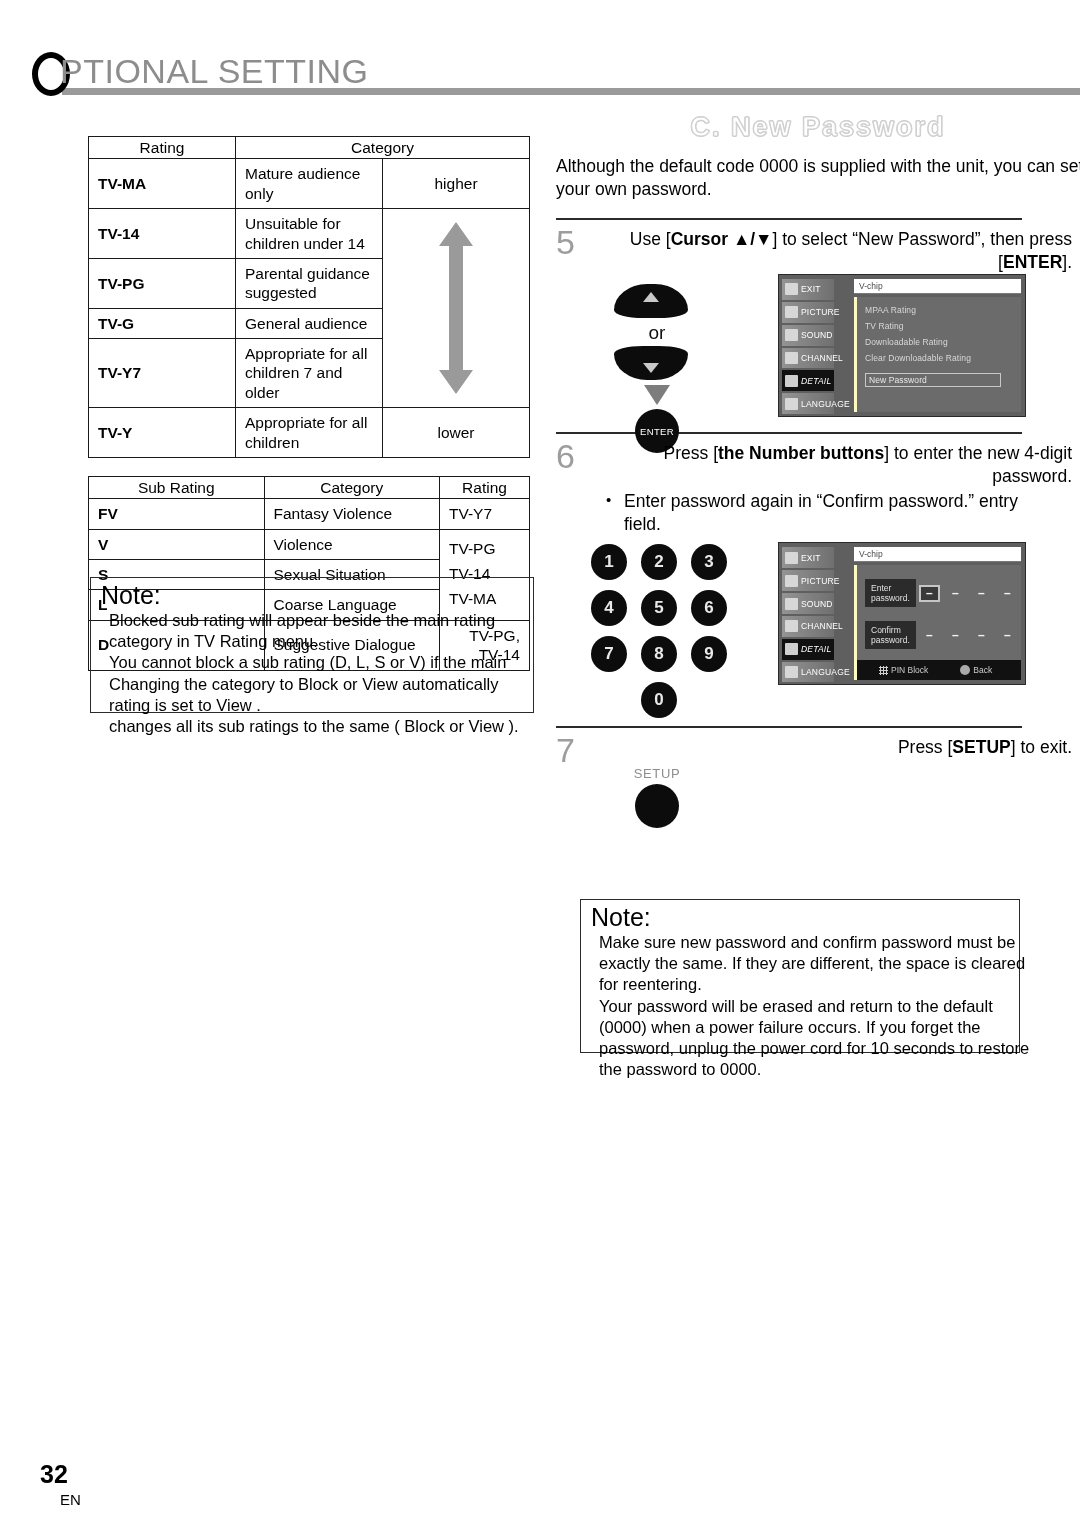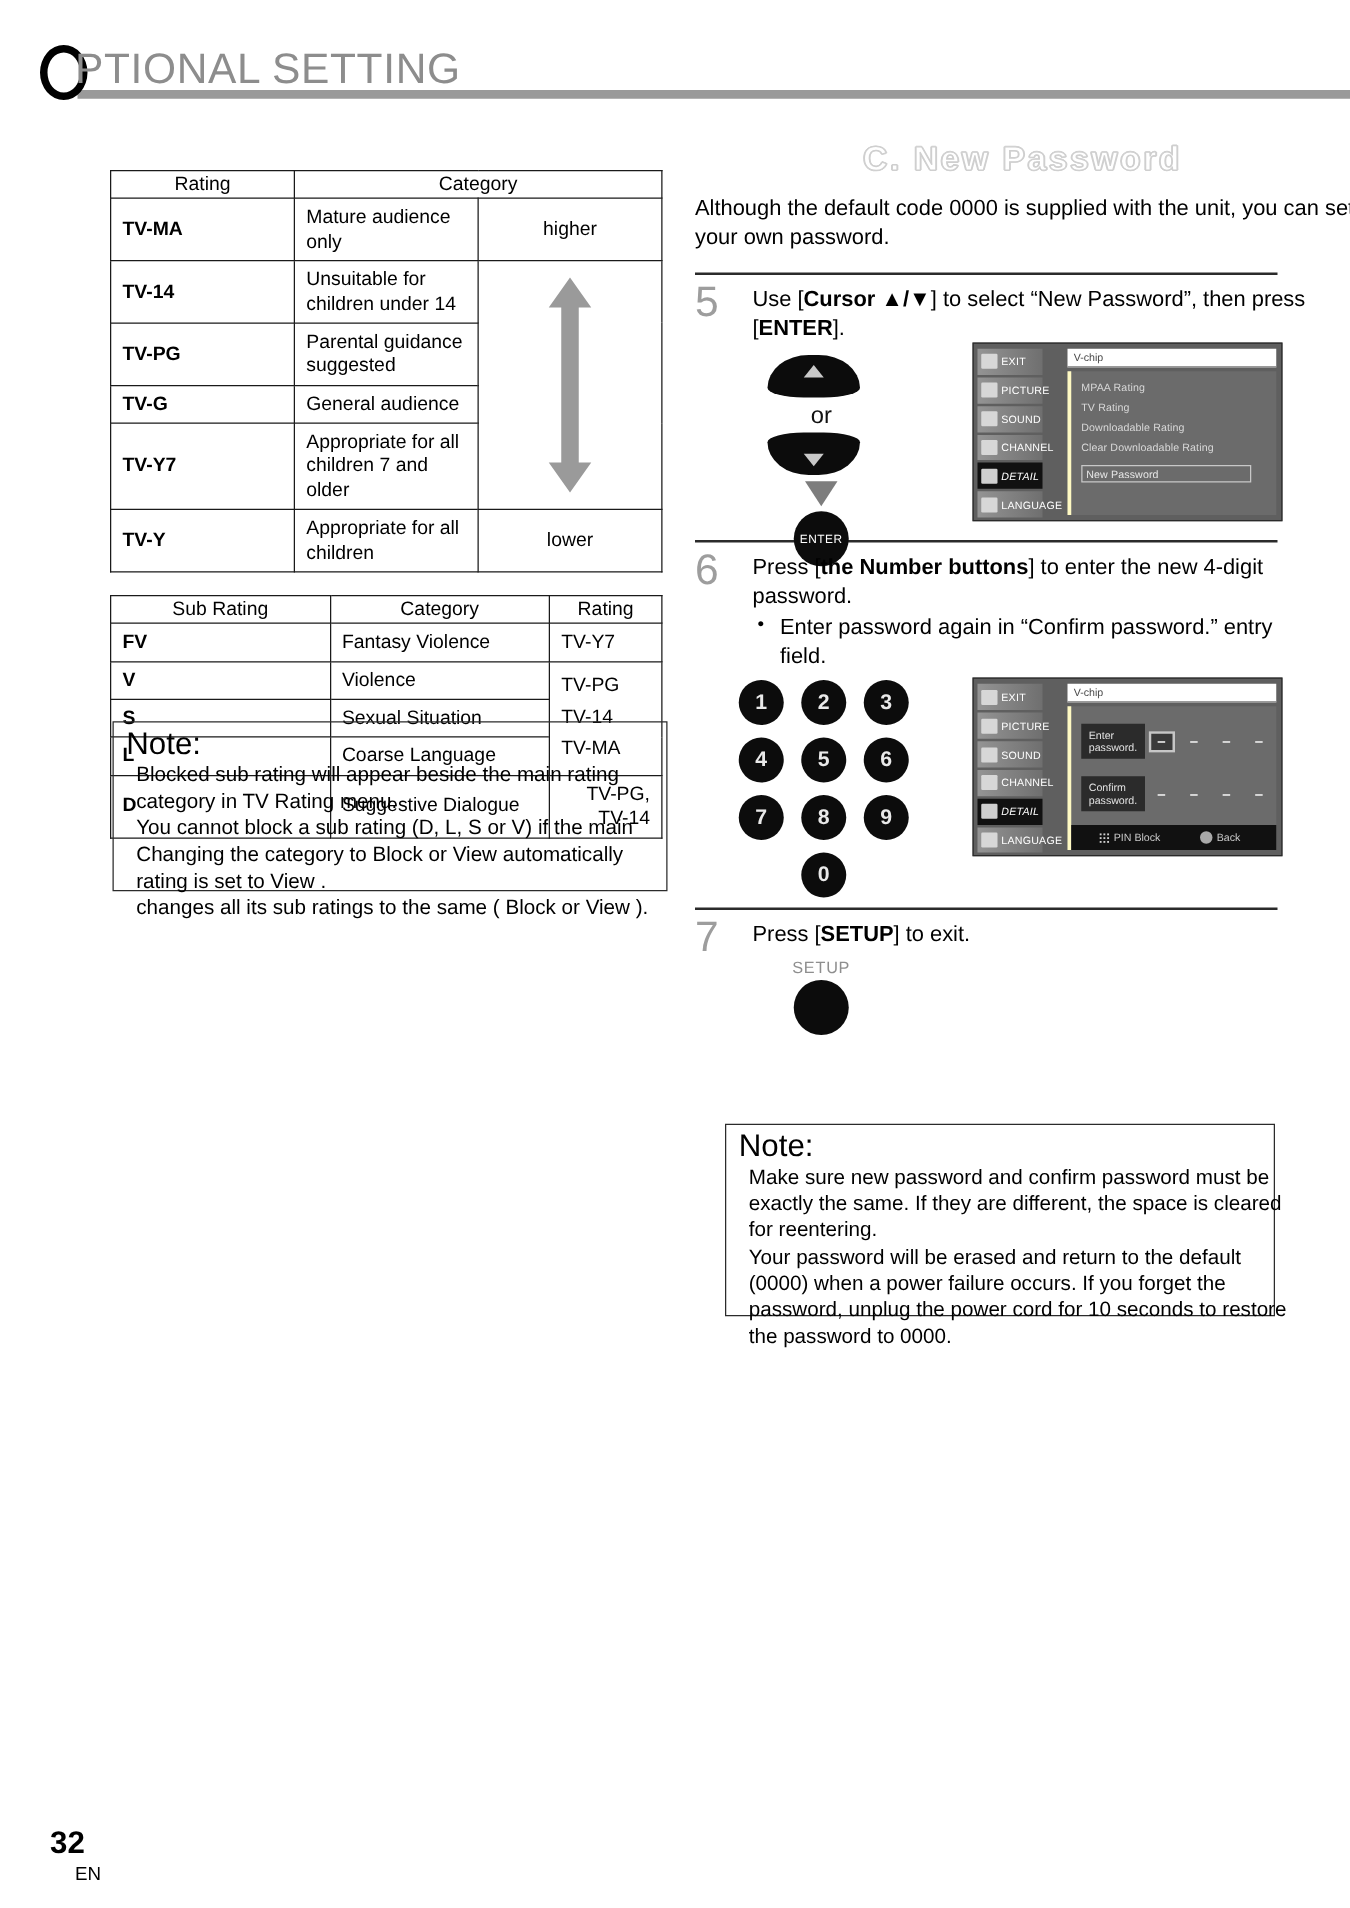--- a/index.html
+++ b/index.html
@@ -10,21 +10,21 @@
     background: #ffffff;
     font-family: "Liberation Sans", sans-serif;
     color: #000;
     position: relative;
     overflow: hidden;
   }
 
   
   #page-header {
     position: absolute;
-    left: 0; top: 36px;
+    left: 0; top: 52px;
     width: 1080px; height: 46px;
   }
   #header-rule {
     position: absolute;
     left: 62px; top: 36px;
     width: 1018px; height: 7px;
     background: #9a9a9a;
   }
   #header-title {
     position: absolute;
@@ -146,20 +146,21 @@
     position: absolute;
     left: 0; top: -5px;
     font-size: 34px;
     color: #9d9d9d;
     font-family: "Liberation Sans", sans-serif;
   }
   .step-text {
     font-size: 17.5px;
     line-height: 1.32;
     width: 470px;
+    text-align: right;
   }
   .step-text b { font-weight: bold; }
   .sub-bullet {
     position: relative;
     padding-left: 22px;
     margin-top: 2px;
     font-size: 17.5px;
     line-height: 1.32;
     width: 452px;
   }

